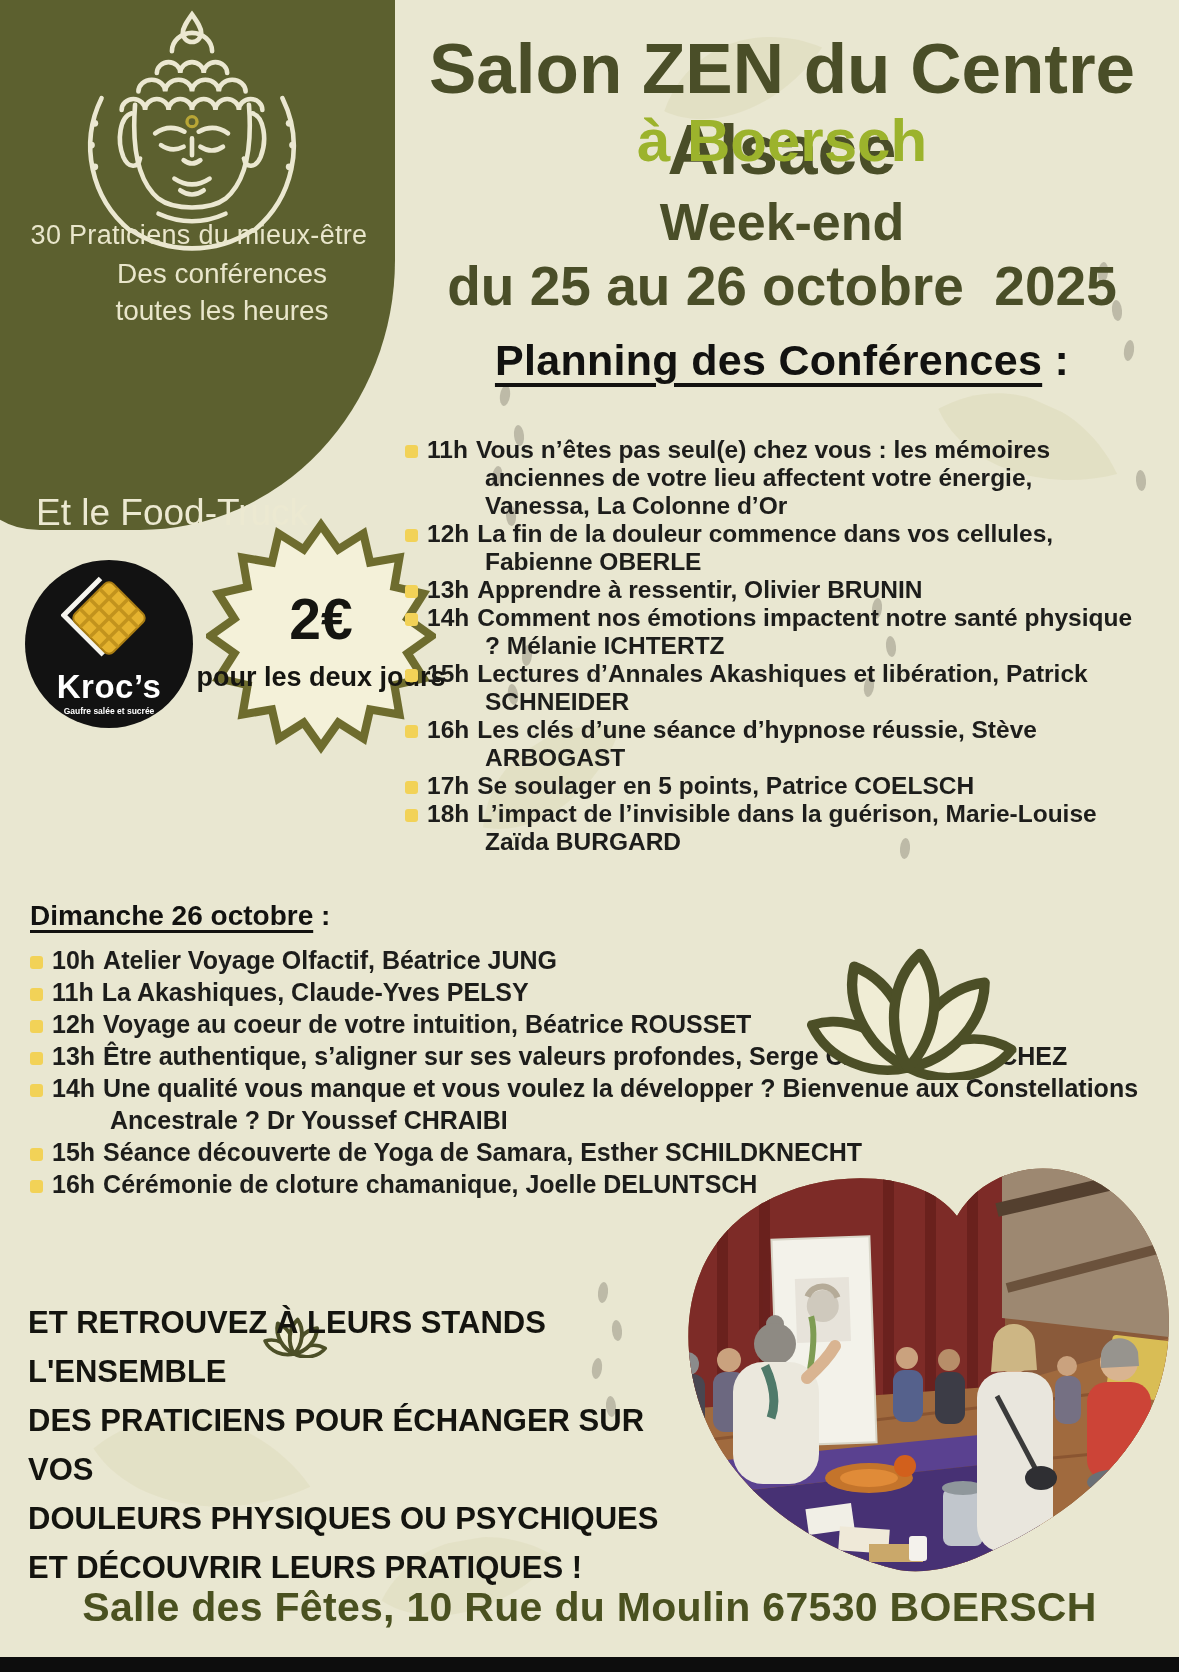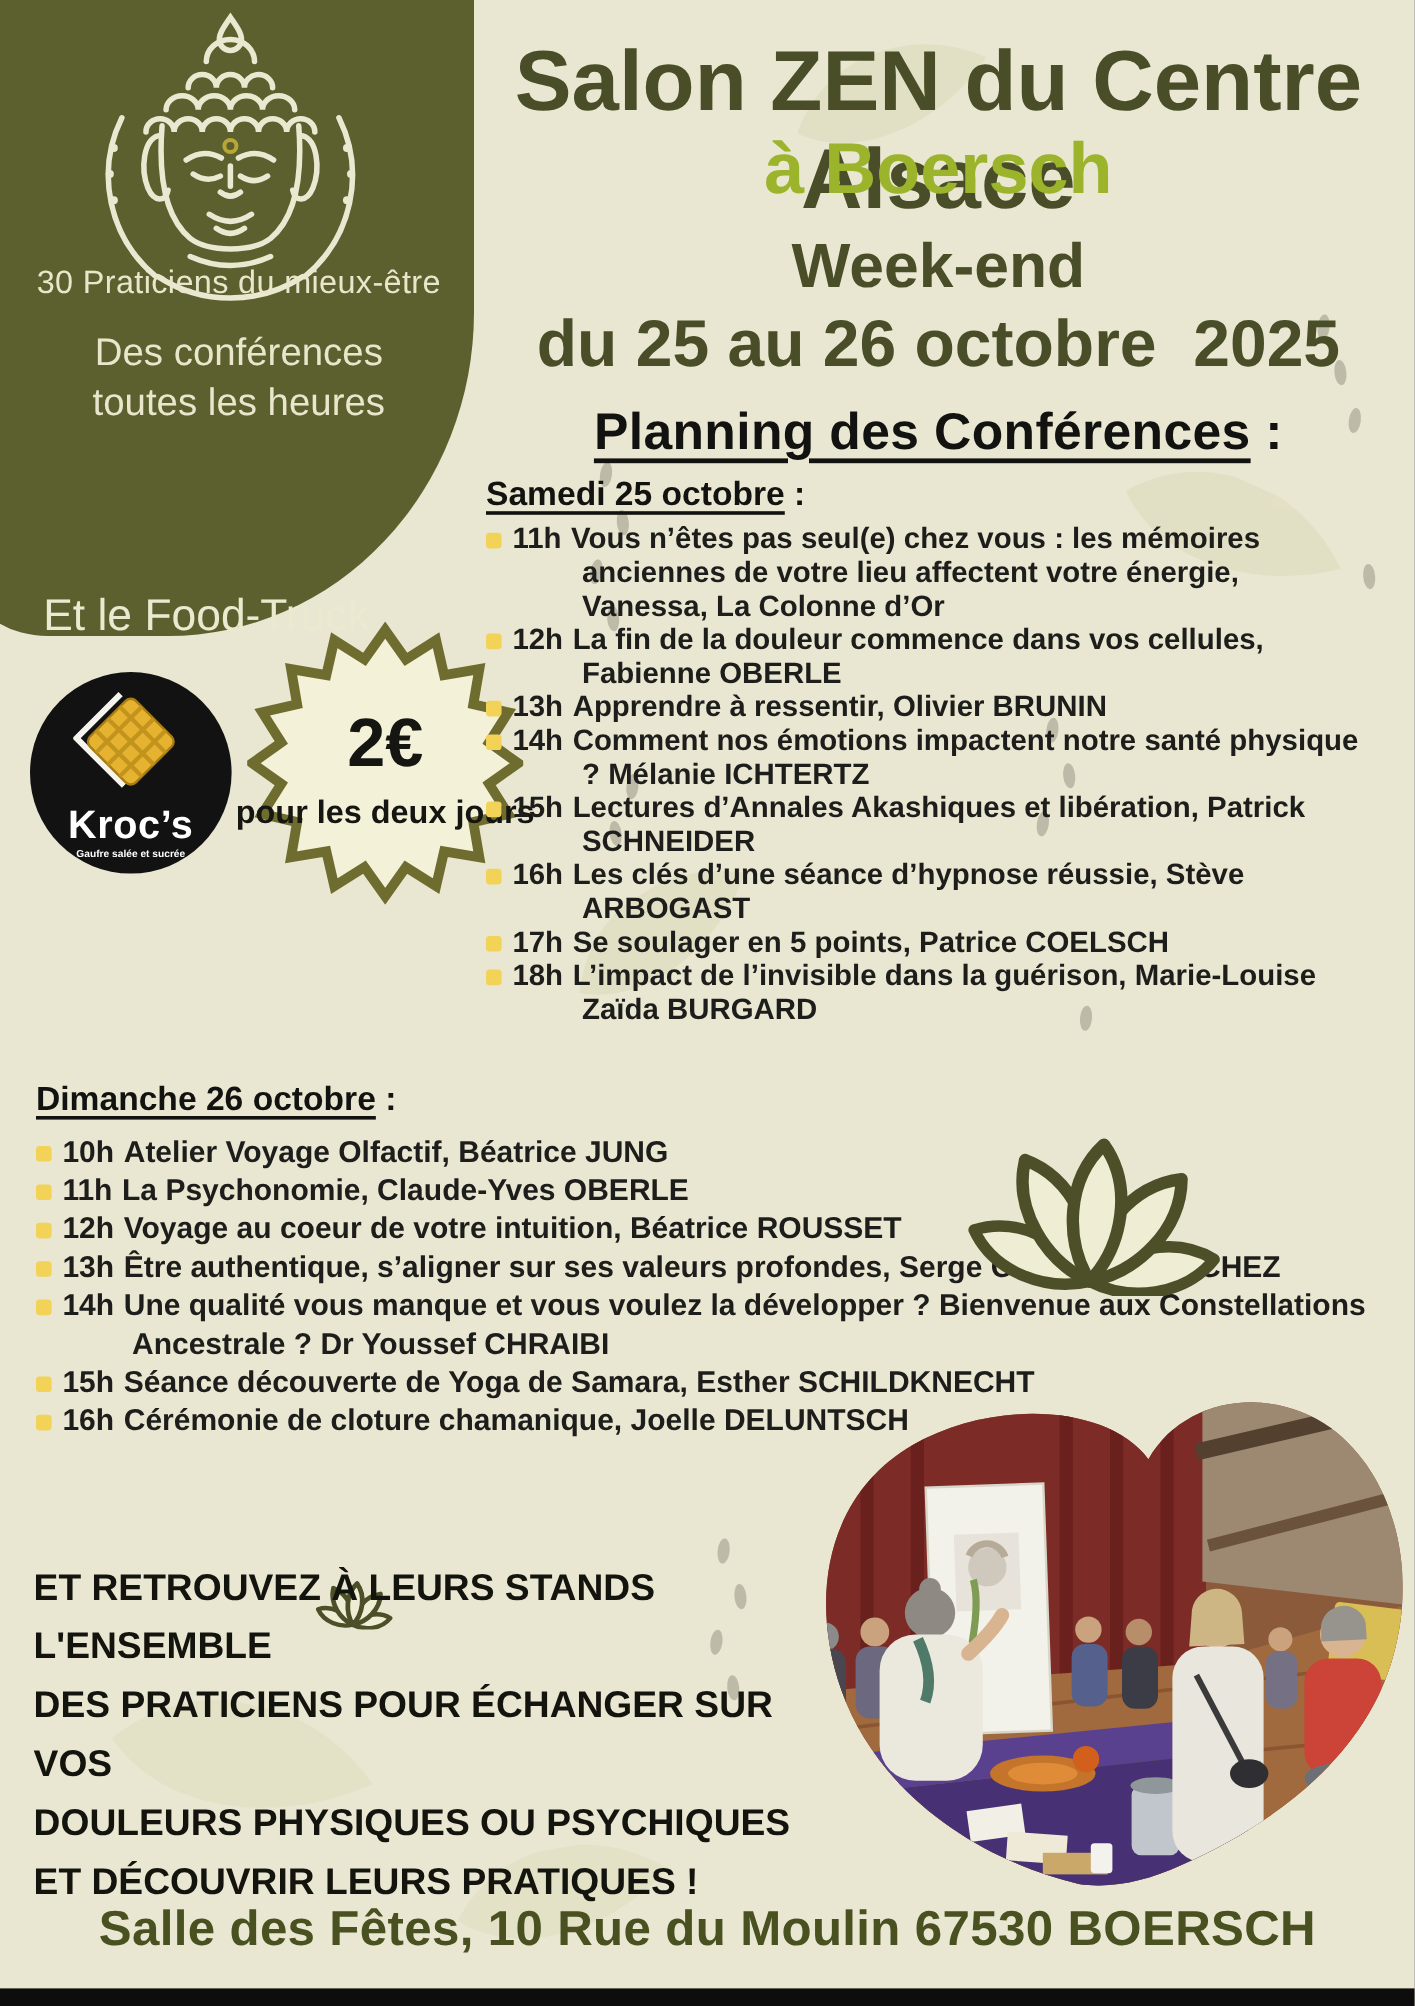--- a/index.html
+++ b/index.html
@@ -16,21 +16,21 @@
   
   .blob{
     position:absolute; left:-20px; top:-70px; width:415px; height:600px;
     background:var(--olive-panel,#5c602f);
     border-radius:0 0 255px 60px / 0 0 270px 40px;
   }
   .buddha{position:absolute; left:58px; top:4px;}
   .lp{position:absolute; left:0; width:398px; text-align:center;
       color:#e9e6cb; white-space:pre-line;}
   .lp1{top:220px; font-size:27px; letter-spacing:.3px;}
-  .lp2{top:272px; font-size:32px; line-height:1.32;}
+  .lp2{top:256px; font-size:28px; line-height:1.32;padding-left:23px;}
   .lp3{top:348px; font-size:26px; line-height:1.38;}
   .foodtruck{position:absolute; left:36px; top:492px; font-size:37px; color:#ece9d1;}
   
   .krocs{position:absolute; left:25px; top:560px; width:168px; height:168px;
          border-radius:50%; background:var(--krocs-black,#121212); text-align:center;}
   .krocs .waffle{position:absolute; left:50%; top:14px; transform:translateX(-50%);}
   .krocs .kname{position:absolute; left:0; right:0; top:108px; color:#fff;
                 font-weight:bold; font-size:33px; letter-spacing:.5px;}
   .krocs .ktag{position:absolute; left:0; right:0; top:146px; color:#fff;
                font-weight:bold; font-size:8.5px;}
@@ -186,23 +186,20 @@
 
   <div class="rcol t1" style="position:absolute">Salon ZEN du Centre Alsace</div>
   <div class="rcol t2" style="position:absolute">à Boersch</div>
   <div class="rcol t3" style="position:absolute">Week-end</div>
   <div class="rcol t4" style="position:absolute">du 25 au 26 octobre  2025</div>
 
   <div class="rcol planning" style="position:absolute">
     <span class="u">Planning des Conférences</span><span> :</span>
   </div>
 
-  <div class="dayhead sathead">
-    <span class="u">Samedi 25 octobre</span><span> :</span>
-  </div>
   <div class="conflist satlist">
 
 
       <div class="conf-item"><span class="bullet"></span><span class="time">11h</span><span>Vous n’êtes pas seul(e) chez vous : les mémoires anciennes de votre lieu affectent votre énergie, Vanessa, La Colonne d’Or</span></div>
 
       <div class="conf-item"><span class="bullet"></span><span class="time">12h</span><span>La fin de la douleur commence dans vos cellules, Fabienne OBERLE</span></div>
 
       <div class="conf-item"><span class="bullet"></span><span class="time">13h</span><span>Apprendre à ressentir, Olivier BRUNIN</span></div>
 
       <div class="conf-item"><span class="bullet"></span><span class="time">14h</span><span>Comment nos émotions impactent notre santé physique ? Mélanie ICHTERTZ</span></div>
@@ -216,21 +213,21 @@
       <div class="conf-item"><span class="bullet"></span><span class="time">18h</span><span>L’impact de l’invisible dans la guérison, Marie-Louise Zaïda BURGARD</span></div>
     </div>
 
   <div class="dayhead sunhead">
     <span class="u">Dimanche 26 octobre</span><span>  :</span>
   </div>
   <div class="conflist sunlist">
 
       <div class="conf-item"><span class="bullet"></span><span class="time">10h</span><span>Atelier Voyage Olfactif, Béatrice JUNG</span></div>
 
-      <div class="conf-item"><span class="bullet"></span><span class="time">11h</span><span>La Psychonomie, Claude-Yves OBERLE</span></div>
+      <div class="conf-item"><span class="bullet"></span><span class="time">11h</span><span>La Akashiques, Claude-Yves PELSY</span></div>
 
       <div class="conf-item"><span class="bullet"></span><span class="time">12h</span><span>Voyage au coeur de votre intuition, Béatrice ROUSSET</span></div>
 
       <div class="conf-item"><span class="bullet"></span><span class="time">13h</span><span>Être authentique, s’aligner sur ses valeurs profondes, Serge CABOURET-RICHEZ</span></div>
 
       <div class="conf-item"><span class="bullet"></span><span class="time">14h</span><span>Une qualité vous manque et vous voulez la développer ? Bienvenue aux Constellations Ancestrale ? Dr Youssef CHRAIBI</span></div>
 
       <div class="conf-item"><span class="bullet"></span><span class="time">15h</span><span>Séance découverte de Yoga de Samara, Esther SCHILDKNECHT</span></div>
 
       <div class="conf-item"><span class="bullet"></span><span class="time">16h</span><span>Cérémonie de cloture chamanique, Joelle DELUNTSCH</span></div>

